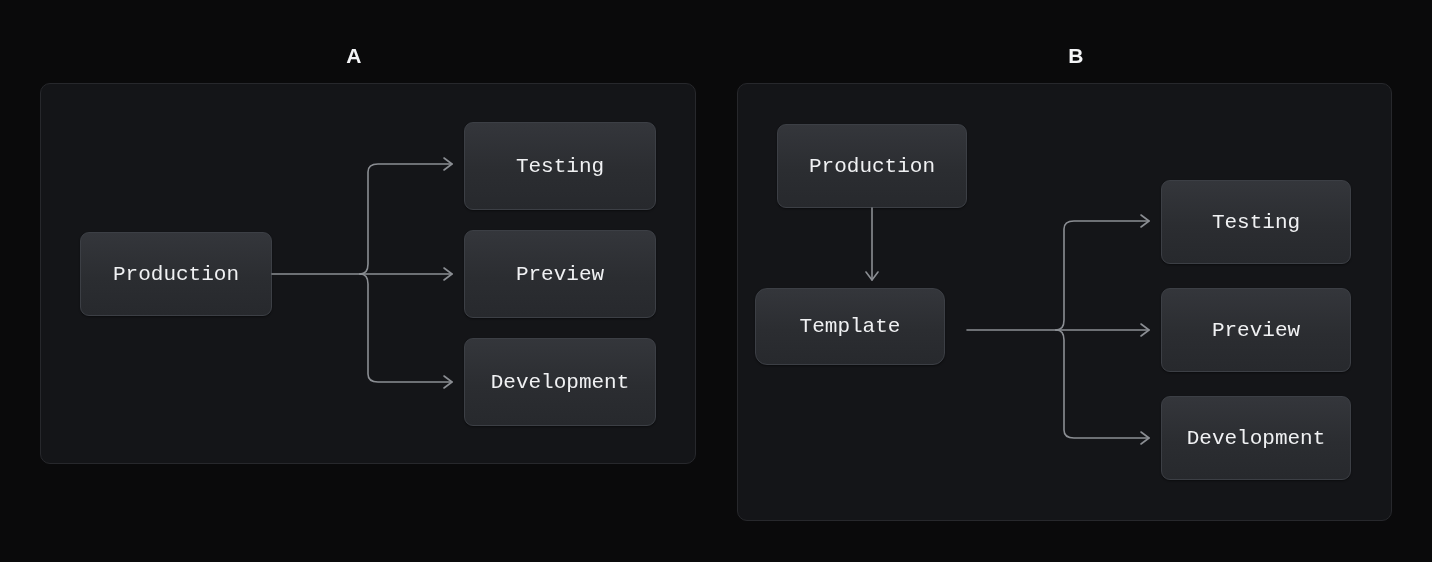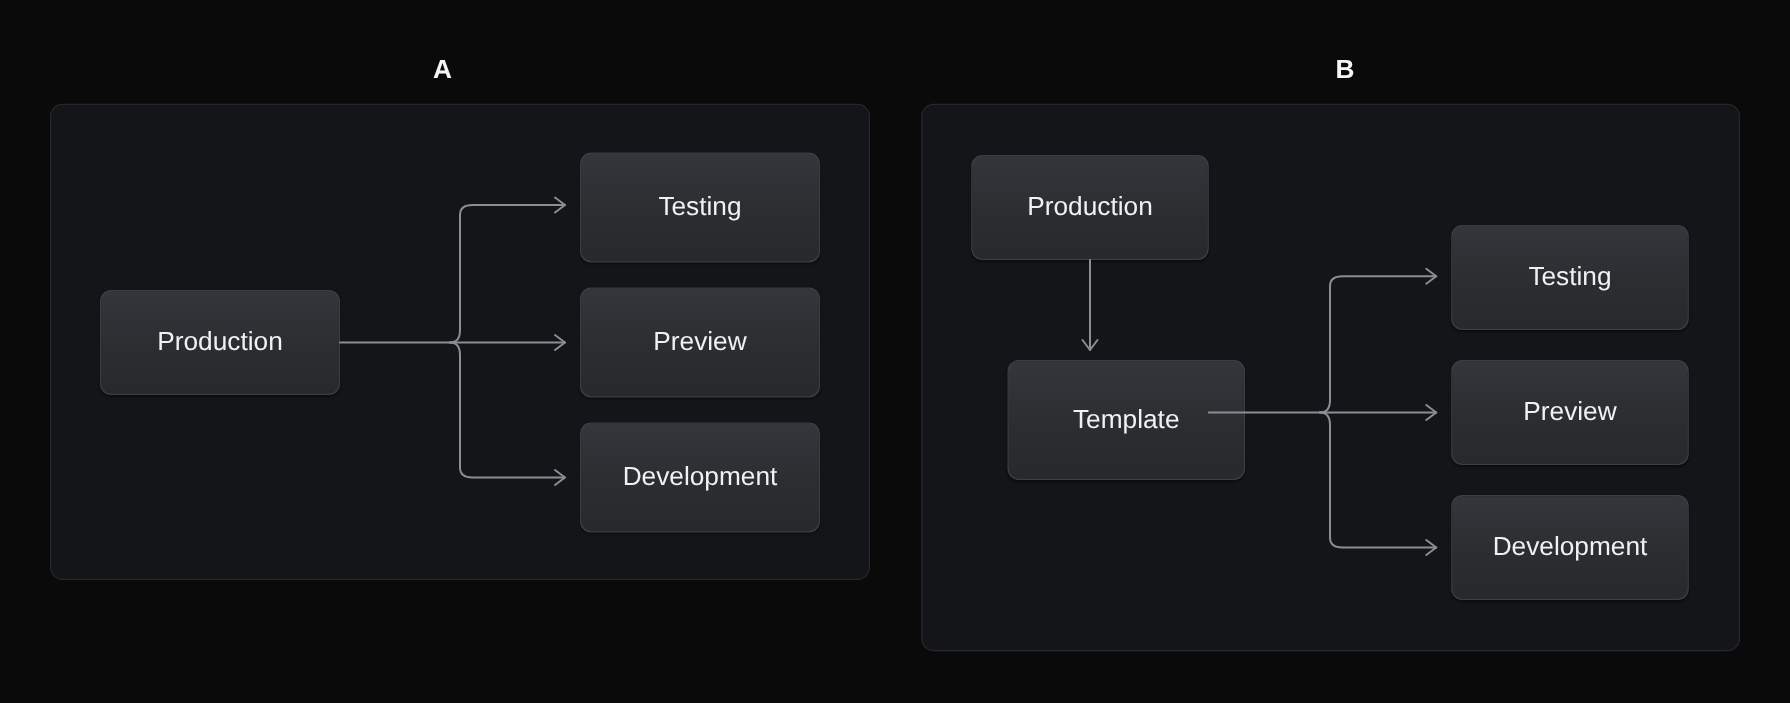--- a/index.html
+++ b/index.html
@@ -51,31 +51,32 @@
     border-radius: 9px;
     border: 1px solid #3c3f45;
     background: linear-gradient(180deg, #34363b 0%, #2b2d31 55%, #27292d 100%);
     color: #f0f1f3;
     font-size: 21px;
     display: flex;
     align-items: center;
     justify-content: center;
     white-space: nowrap;
     box-shadow: 0 1px 2px rgba(0,0,0,0.45);
+    font-family: Liberation Mono, monospace;
   }
 
   
   #a-production  { left: 80px;  top: 232px; width: 192px; height: 84px; }
   #a-testing     { left: 464px; top: 122px; width: 192px; height: 88px; }
   #a-preview     { left: 464px; top: 230px; width: 192px; height: 88px; }
   #a-development { left: 464px; top: 338px; width: 192px; height: 88px; }
 
   
   #b-production  { left: 777px;  top: 124px; width: 190px; height: 84px; }
-  #b-template    { left: 806px;  top: 288px; width: 190px; height: 96px; }
+  #b-template    { left: 755px;  top: 288px; width: 190px; height: 77px; border-radius: 12px; }
   #b-testing     { left: 1161px; top: 180px; width: 190px; height: 84px; }
   #b-preview     { left: 1161px; top: 288px; width: 190px; height: 84px; }
   #b-development { left: 1161px; top: 396px; width: 190px; height: 84px; }
 
   
   .edges {
     position: absolute;
     left: 0; top: 0;
     width: 1432px;
     height: 562px;

